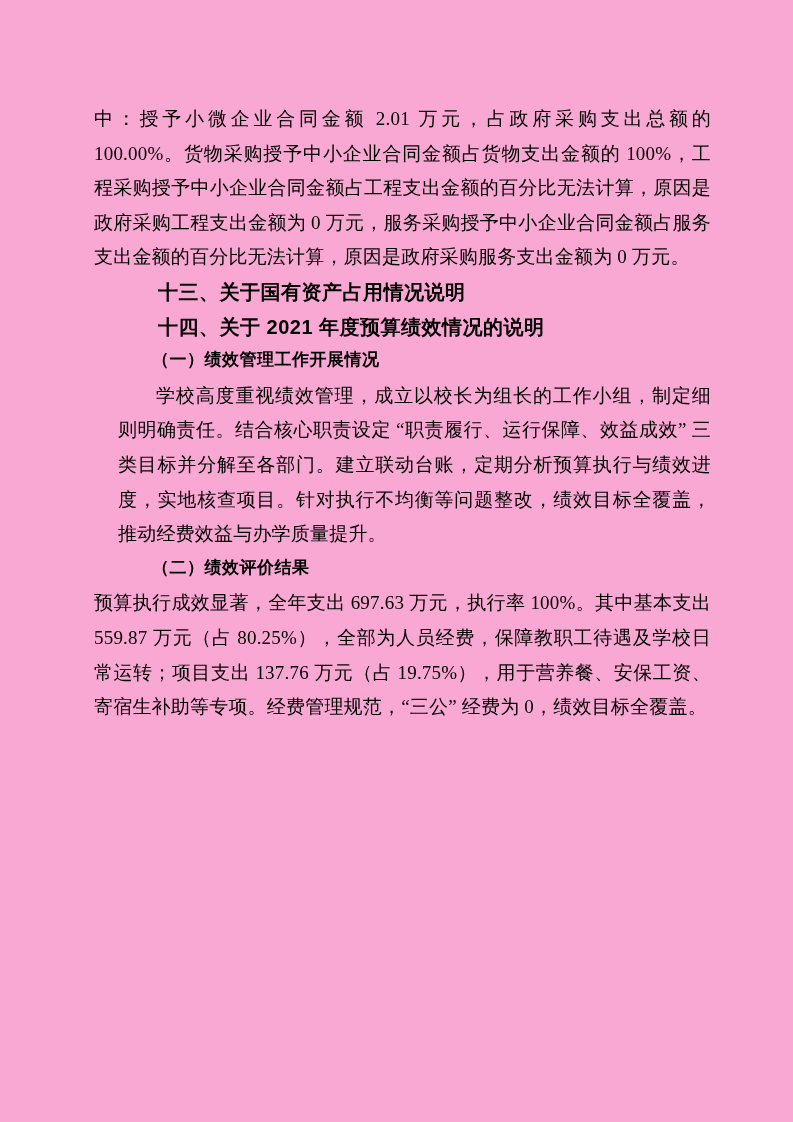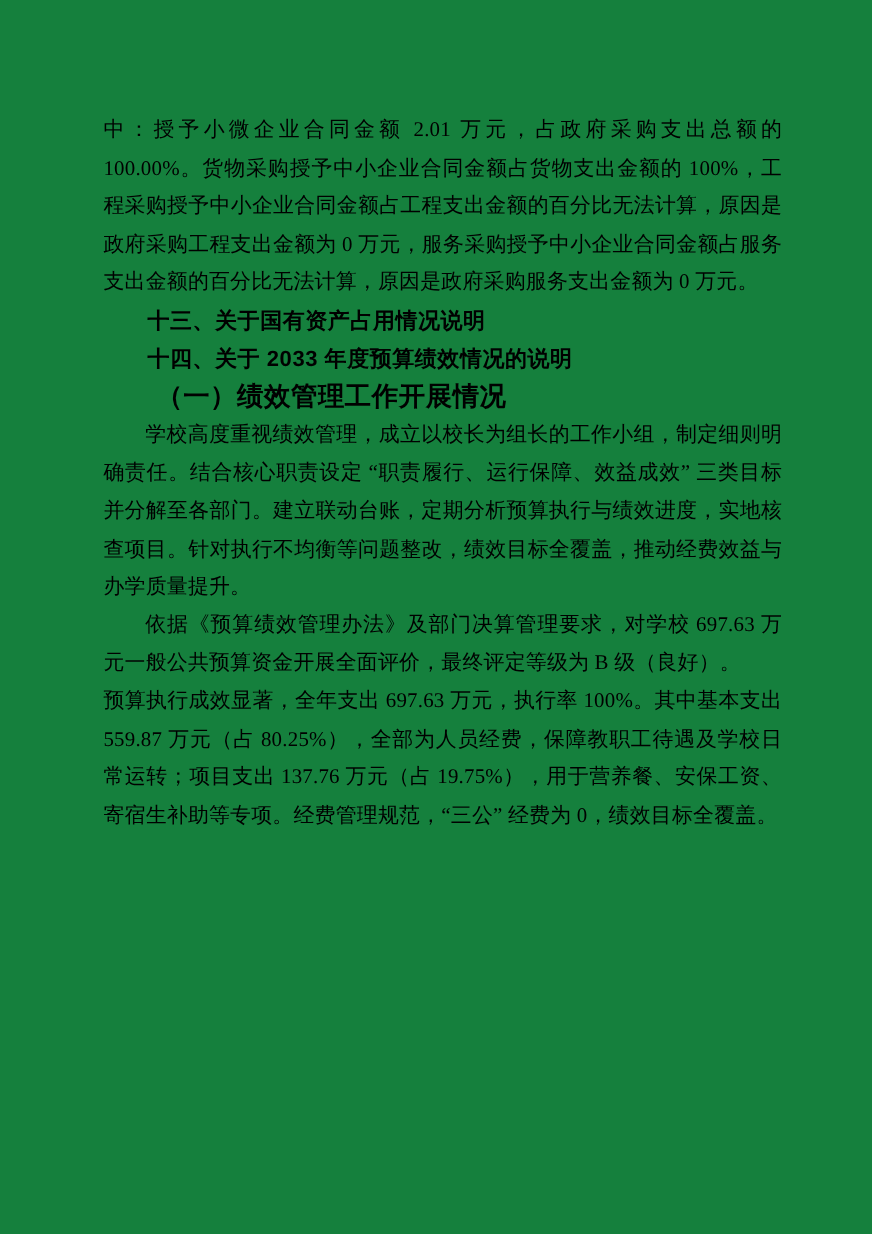--- a/index.html
+++ b/index.html
@@ -4,21 +4,21 @@
 <style>
   html, body {
     margin: 0;
     padding: 0;
     background: #ffffff;
   }
   .page {
     position: relative;
     width: 793px;
     height: 1122px;
-    background: #15803d;
+    background: #f9a8d4;
     overflow: hidden;
     color: #000000;
   }
   .content {
     position: absolute;
     left: 94px;
     top: 102px;
     width: 617px;
   }
   .content p {
@@ -28,43 +28,44 @@
     font-size: 19px;
     line-height: 34.6px;
     color: #000000;
     text-align: justify;
     text-justify: inter-character;
     text-align-last: left;
     letter-spacing: 0.2px;
   }
   .content p.indent {
     text-indent: 2em;
+    margin-left: 24px;
   }
   .content p.heading {
     font-family: "Liberation Sans", "DejaVu Sans", sans-serif;
     font-weight: 700;
     font-size: 20px;
     text-align: left;
     letter-spacing: 0.5px;
   }
   .content p.subheading {
-    font-family: Liberation Serif, serif;
+    font-family: Liberation Mono, monospace;
     font-weight: 700;
-    font-size: 24px;
+    font-size: 17px;
     text-align: left;
     letter-spacing: 0.5px;
   }
 </style>
 </head>
 <body>
 
 <div class="page">
   <div class="content">
 
   <p class="body">中：授予小微企业合同金额 2.01 万元，占政府采购支出总额的 100.00%。货物采购授予中小企业合同金额占货物支出金额的 100%，工程采购授予中小企业合同金额占工程支出金额的百分比无法计算，原因是政府采购工程支出金额为 0 万元，服务采购授予中小企业合同金额占服务支出金额的百分比无法计算，原因是政府采购服务支出金额为 0 万元。</p>
       <p class="heading indent">十三、关于国有资产占用情况说明</p>
-      <p class="heading indent">十四、关于 2033 年度预算绩效情况的说明</p>
+      <p class="heading indent">十四、关于 2021 年度预算绩效情况的说明</p>
       <p class="subheading indent">（一）绩效管理工作开展情况</p>
       <p class="body indent">学校高度重视绩效管理，成立以校长为组长的工作小组，制定细则明确责任。结合核心职责设定 “职责履行、运行保障、效益成效” 三类目标并分解至各部门。建立联动台账，定期分析预算执行与绩效进度，实地核查项目。针对执行不均衡等问题整改，绩效目标全覆盖，推动经费效益与办学质量提升。</p>
-      <p class="body indent">依据《预算绩效管理办法》及部门决算管理要求，对学校 697.63 万元一般公共预算资金开展全面评价，最终评定等级为 B 级（良好）。</p>
+      <p class="subheading indent">（二）绩效评价结果</p>
       <p class="body">预算执行成效显著，全年支出 697.63 万元，执行率 100%。其中基本支出 559.87 万元（占 80.25%），全部为人员经费，保障教职工待遇及学校日常运转；项目支出 137.76 万元（占 19.75%），用于营养餐、安保工资、寄宿生补助等专项。经费管理规范，“三公” 经费为 0，绩效目标全覆盖。</p>
     </div>
 </div>
 
 </body></html>

